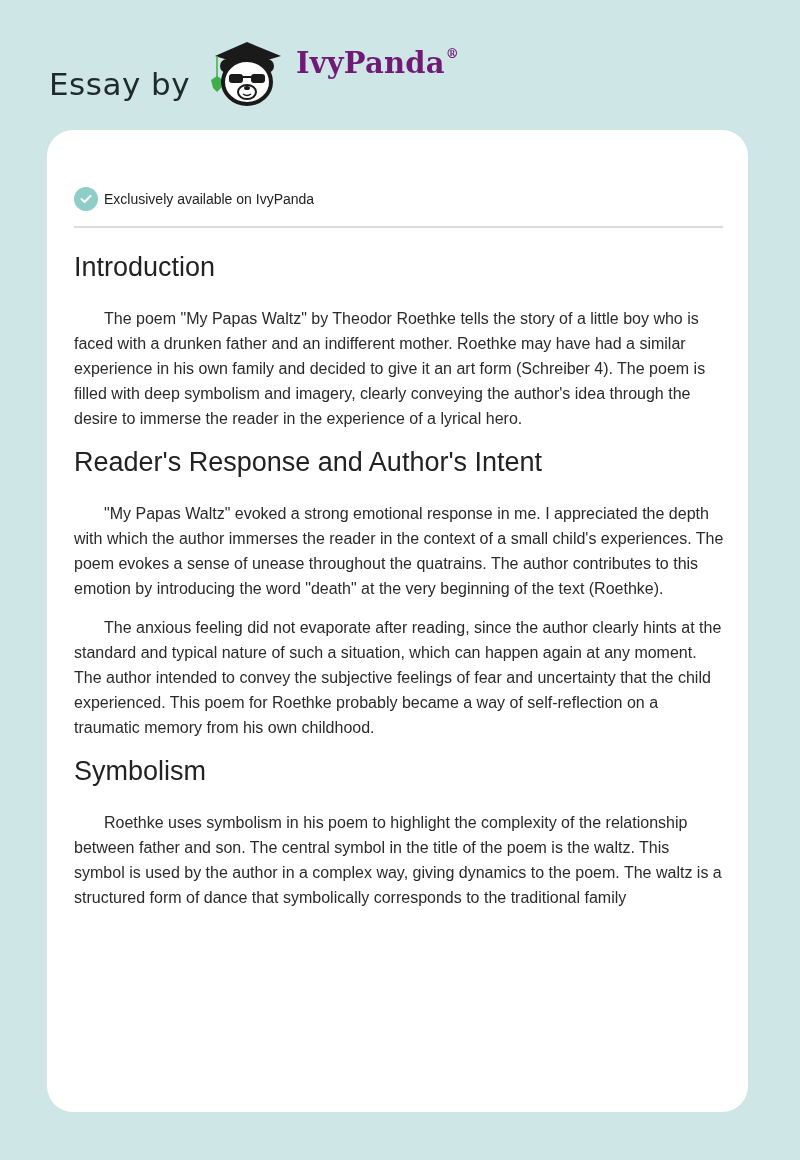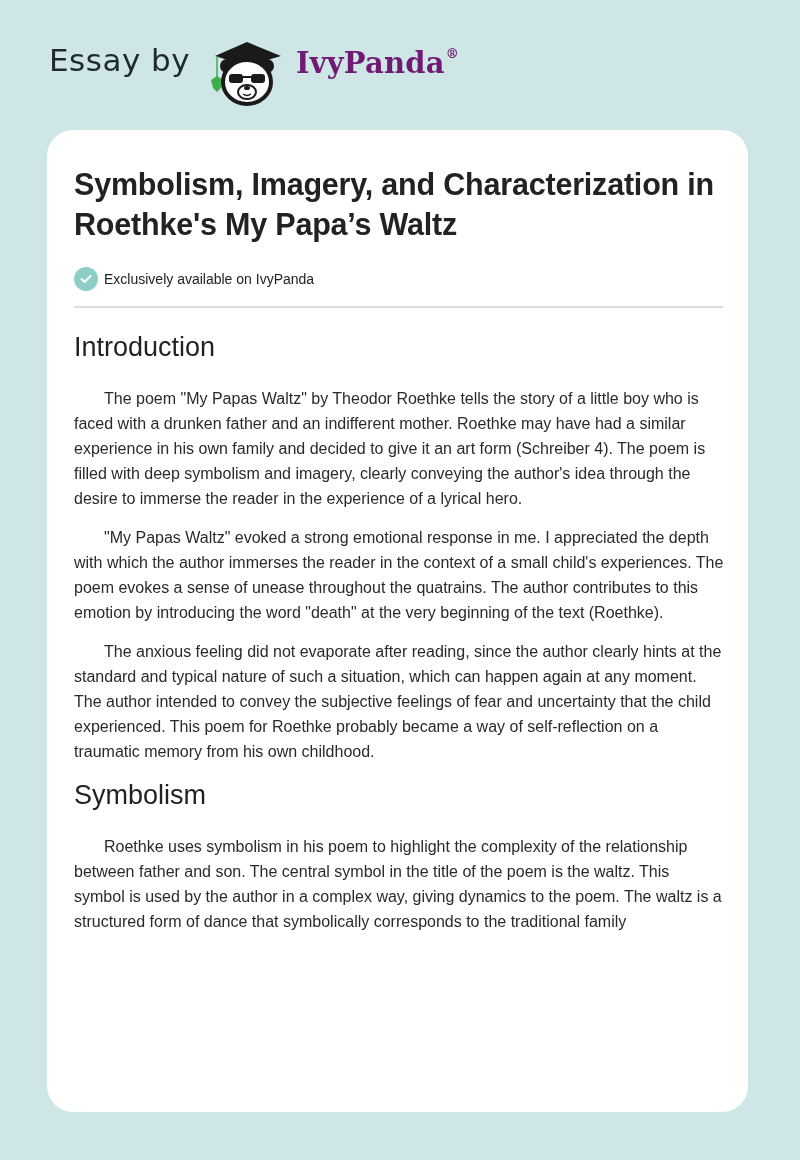--- a/index.html
+++ b/index.html
@@ -11,21 +11,21 @@
       color: #222;
       overflow: hidden;
     }
     .header {
       position: absolute;
       left: 0; top: 0;
       width: 800px; height: 130px;
     }
     .essay-by {
       position: absolute;
-      left: 49px; top: 42px;
+      left: 49px; top: 66px;
       font-family: "DejaVu Sans", sans-serif;
       font-size: 31px;
       color: #1f2a2a;
       letter-spacing: 0.5px;
     }
     .logo-icon {
       position: absolute;
       left: 203px; top: 36px;
       width: 88px; height: 72px;
     }
@@ -132,39 +132,39 @@
 
     <ellipse cx="44" cy="56" rx="9" ry="7" fill="#ffffff" stroke="#1a1a1a" stroke-width="2"></ellipse>
     <ellipse cx="44" cy="52" rx="3" ry="2" fill="#1a1a1a"></ellipse>
     <path d="M40,58 Q44,61 48,58" stroke="#1a1a1a" stroke-width="1.5" fill="none"></path>
   </svg>
   <span class="brand"><span>IvyPanda</span><sup>®</sup></span>
 </div>
 
 <div class="card">
   <div class="card-inner">
-    <h1 class="title">Symbolism, Imagery, and Characterization in Roethke's My Papa’s Waltz</h1>
 
     <div class="badge">
       <span class="check">
         <svg width="12" height="10" viewBox="0 0 12 10">
           <path d="M1.5,5 L4.5,8 L10.5,2" stroke="#ffffff" stroke-width="2" fill="none" stroke-linecap="round" stroke-linejoin="round"></path>
         </svg>
       </span>
       <span class="badge-text">Exclusively available on IvyPanda</span>
     </div>
 
     <div class="divider"></div>
 
     <section>
       <h2 class="section">Introduction</h2>
       <p class="para">The poem "My Papas Waltz" by Theodor Roethke tells the story of a little boy who is faced with a drunken father and an indifferent mother. Roethke may have had a similar experience in his own family and decided to give it an art form (Schreiber 4). The poem is filled with deep symbolism and imagery, clearly conveying the author's idea through the desire to immerse the reader in the experience of a lyrical hero.</p>
     </section>
 
     <section>
+      <h2 class="section sec2">Reader's Response and Author's Intent</h2>
       <p class="para">"My Papas Waltz" evoked a strong emotional response in me. I appreciated the depth with which the author immerses the reader in the context of a small child's experiences. The poem evokes a sense of unease throughout the quatrains. The author contributes to this emotion by introducing the word "death" at the very beginning of the text (Roethke).</p>
       <p class="para">The anxious feeling did not evaporate after reading, since the author clearly hints at the standard and typical nature of such a situation, which can happen again at any moment. The author intended to convey the subjective feelings of fear and uncertainty that the child experienced. This poem for Roethke probably became a way of self-reflection on a traumatic memory from his own childhood.</p>
     </section>
 
     <section>
       <h2 class="section sec3">Symbolism</h2>
       <p class="para">Roethke uses symbolism in his poem to highlight the complexity of the relationship between father and son. The central symbol in the title of the poem is the waltz. This symbol is used by the author in a complex way, giving dynamics to the poem. The waltz is a structured form of dance that symbolically corresponds to the traditional family</p>
     </section>
   </div>
 </div>

